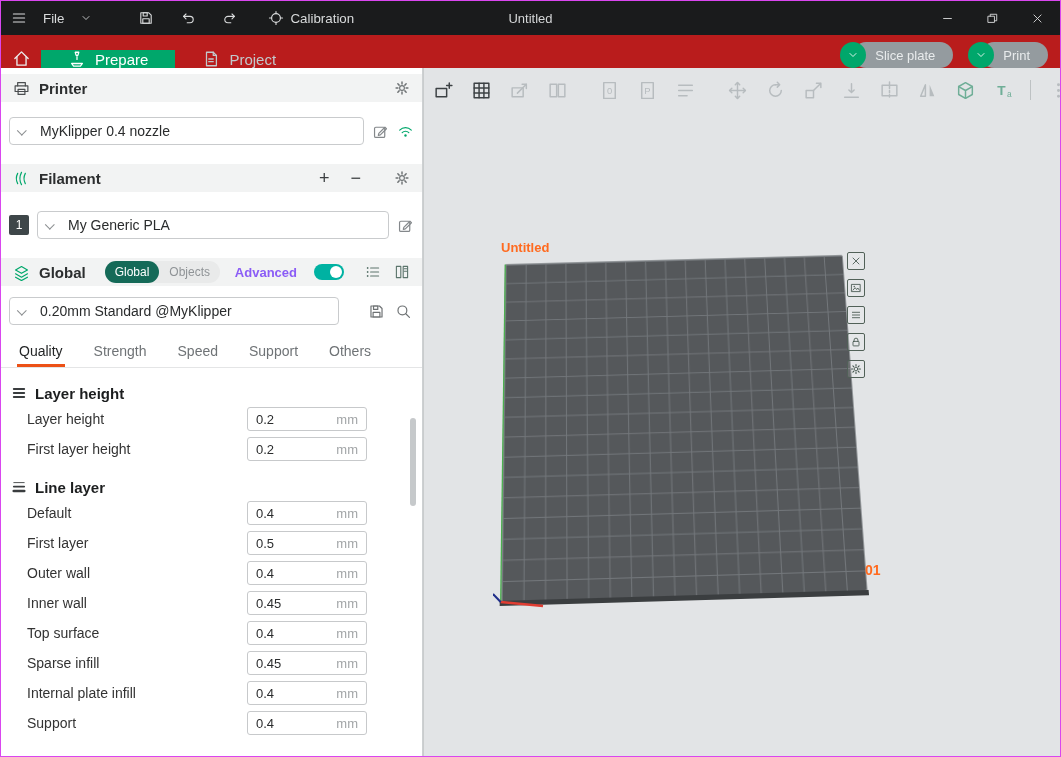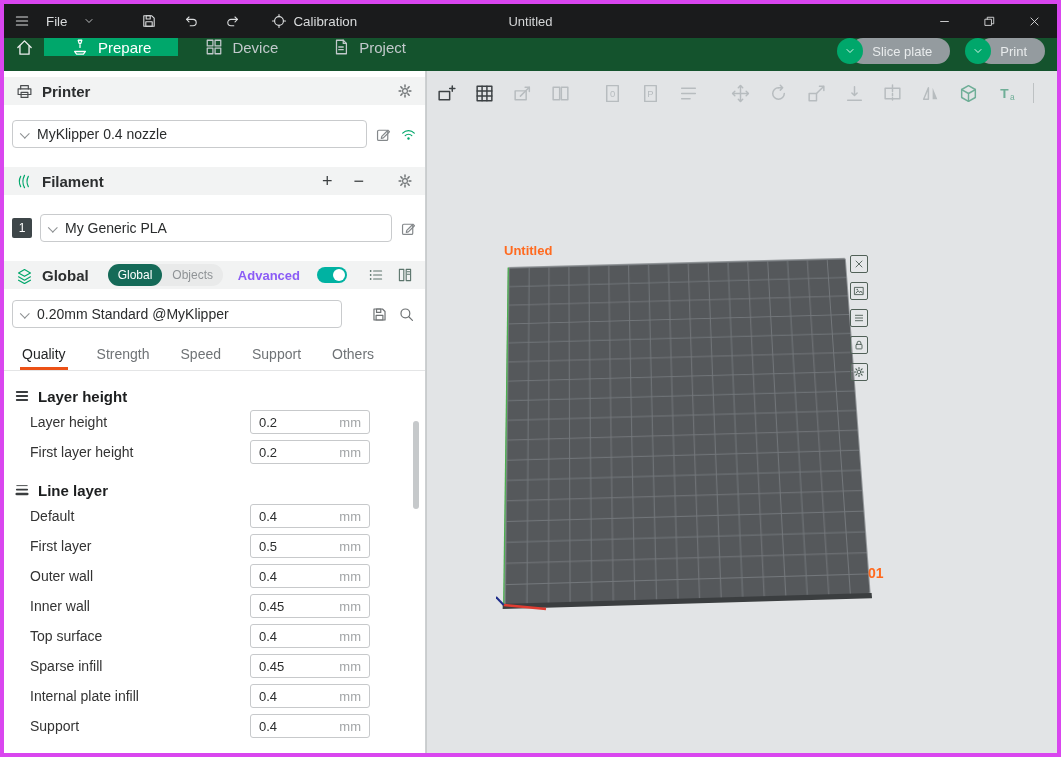--- a/index.html
+++ b/index.html
@@ -1,53 +1,53 @@
 <!DOCTYPE html>
 <html><head>
 <meta charset="utf-8">
 <style>
   *{margin:0;padding:0;box-sizing:border-box}
   html,body{width:1061px;height:757px}
   body{font-family:"Liberation Sans","DejaVu Sans",sans-serif;background:#e2e4e6;overflow:hidden}
-  #app{position:relative;width:1061px;height:757px;overflow:hidden;background:#fff;border:4px solid #d946ef}
+  #app{position:relative;width:1061px;height:757px;overflow:hidden;background:#fff;border:1px solid #d946ef}
   button{font-family:inherit}
   .ic{fill:none;stroke:currentColor;stroke-width:1.4;stroke-linecap:round;stroke-linejoin:round;display:block}
 
   
   .titlebar{position:absolute;top:0;left:0;right:0;height:34px;background:#1a1b1c;display:flex;align-items:center;color:#d9dbdc;font-size:13px}
   .tbtn{background:none;border:none;color:#d9dbdc;display:flex;align-items:center;gap:6px;height:34px;padding:0 8px;cursor:pointer}
   .tbtn svg{width:16px;height:16px}
   .menu-btn{padding-left:10px}
   .win-title{position:absolute;left:50%;transform:translateX(-50%);color:#d4d6d7;font-size:13px}
   .wctl{margin-left:auto;display:flex}
   .wbtn{width:45px;height:34px;background:none;border:none;color:#d9dbdc;display:flex;align-items:center;justify-content:center;cursor:pointer}
   .wbtn svg{width:13px;height:13px}
   .ml30{margin-left:30px}.ml10{margin-left:10px}.ml14{margin-left:14px}
 
   
-  .tabbar{position:absolute;top:34px;left:0;right:0;height:33px;background:#14532d;display:flex;align-items:flex-start}
+  .tabbar{position:absolute;top:34px;left:0;right:0;height:33px;background:#b91c1c;display:flex;align-items:flex-end}
   .home-btn{width:40px;background:none;border:none;color:#eceeee;display:flex;align-items:center;justify-content:center;cursor:pointer}
   .home-btn svg{width:19px;height:19px}
   .tab{display:flex;align-items:center;gap:9px;padding:0 27px;color:#c2c9cc;font-size:15px;cursor:pointer;background:none;border:none}
   .tab svg{width:18px;height:18px}
   .tab.active{background:#00a76b;color:#fff}
   .tab-actions{margin-left:auto;display:flex;align-items:center;gap:15px;padding-right:12px}
   .split{display:flex;align-items:center}
   .split .drop{width:26px;height:26px;border-radius:13px;background:#00a76b;color:#fff;border:none;display:flex;align-items:center;justify-content:center;z-index:2;cursor:pointer}
   .split .drop svg{width:12px;height:12px}
   .split .lab{height:26px;margin-left:-13px;padding:0 18px 0 22px;border-radius:13px;background:#949b9f;color:#e8ebec;font-size:13px;border:none;display:flex;align-items:center;cursor:pointer}
 
   
   .sidebar{position:absolute;top:67px;left:0;width:422px;bottom:0;background:#fff;border-right:1px solid #cdd0d2;overflow:hidden;padding-top:6px}
   .sechead{height:28px;background:#f2f3f3;display:flex;align-items:center;padding:0 12px;gap:9px;font-size:15px;font-weight:600;color:#2c2e2f}
   .sechead svg{width:17px;height:17px}
   .gearbtn{margin-left:auto;background:none;border:none;color:#6e7274;cursor:pointer;display:flex}
   .gearbtn svg{width:16px;height:16px}
   .pm{background:none;border:none;font-size:18px;color:#3c3f41;cursor:pointer;line-height:1}
-  .combo{height:28px;border:1px solid #c9cbcd;border-radius:4px;background:#fff;display:flex;align-items:center;padding:0 9px;gap:8px;font-size:14px;color:#2a2c2d;cursor:pointer}
+  .combo{height:28px;border:1px solid #c9cbcd;border-radius:4px;background:#fff;display:flex;align-items:center;padding:0 9px;gap:14px;font-size:14px;color:#2a2c2d;cursor:pointer}
   .combo .chev{width:7px;height:7px;border-left:1.5px solid #8b8e90;border-bottom:1.5px solid #8b8e90;transform:rotate(-45deg) translateY(-1px);flex:none}
   .combo.gray{background:#f1f2f3;border-color:#e3e4e5;color:#9aa0a4}
   .row{display:flex;align-items:center;padding:0 8px;gap:8px}
   .printer-row{margin-top:15px}
   .bed-row{margin-top:6px;padding-left:10px}
   .bed-lbl{font-size:14px;color:#333;width:80px;flex:none}
   .iconbtn{background:none;border:none;color:#84888b;cursor:pointer;display:flex;padding:0}
   .iconbtn svg{width:17px;height:17px}
   .teal{color:#00a76b}
   .fil-head{margin-top:19px}
@@ -361,26 +361,20 @@
         </svg>
       </button>
     <button class="tab active">
       <svg class="ic">
           <use href="#i-prepare"></use>
         </svg>
       <span>Prepare</span>
     </button>
     <button class="tab">
       <svg class="ic">
-          <use href="#i-device"></use>
-        </svg>
-      <span>Device</span>
-    </button>
-    <button class="tab">
-      <svg class="ic">
           <use href="#i-project"></use>
         </svg>
       <span>Project</span>
     </button>
     <div class="tab-actions">
       <div class="split">
         <button class="drop">
             <svg class="ic">
               <use href="#i-chevd"></use>
             </svg>

